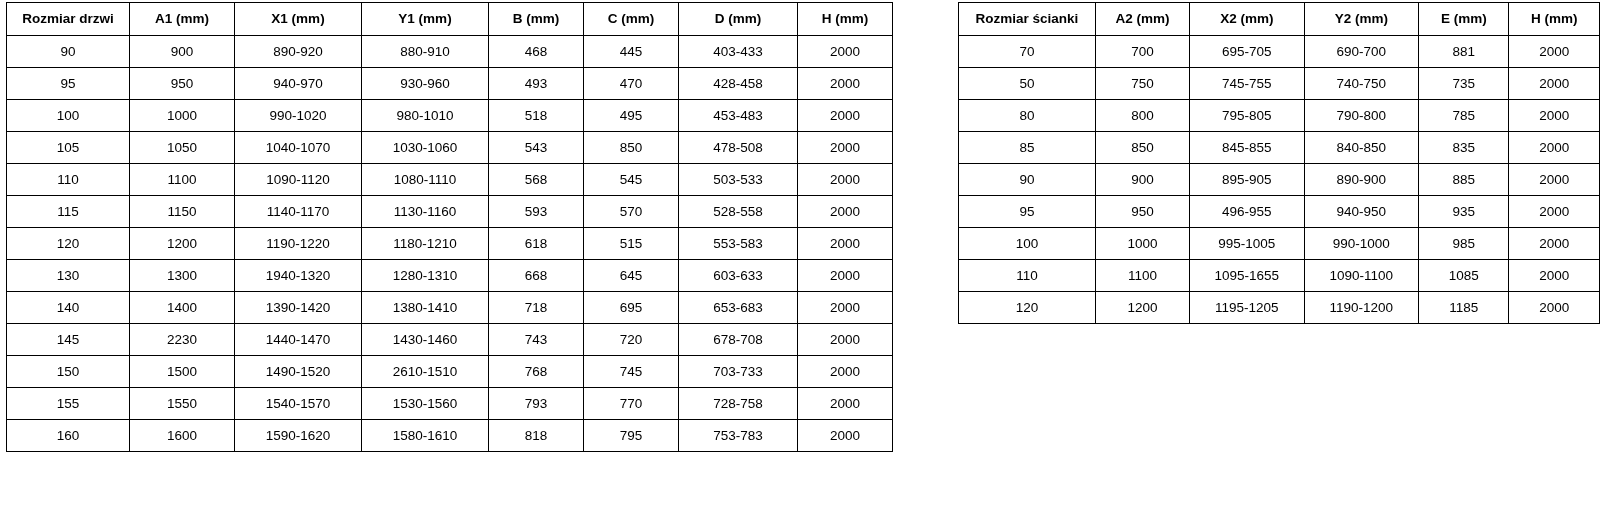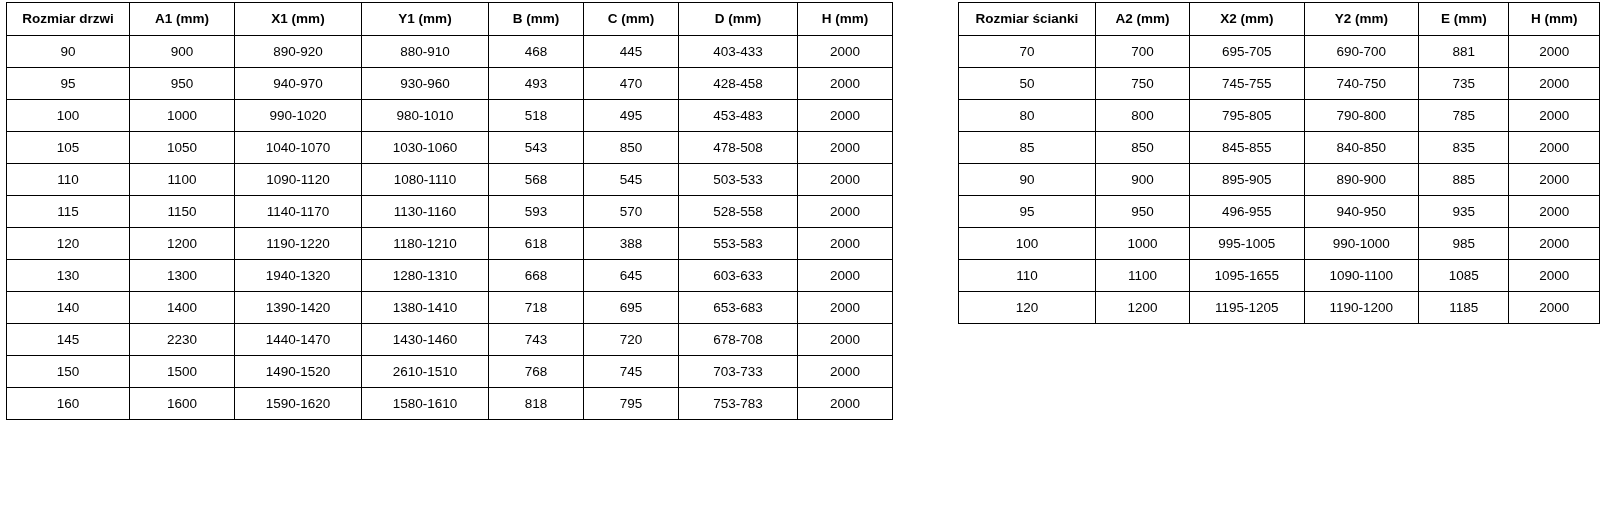--- a/index.html
+++ b/index.html
@@ -159,21 +159,21 @@
             <td>570</td>
             <td>528-558</td>
             <td>2000</td>
           </tr>
           <tr>
             <td>120</td>
             <td>1200</td>
             <td>1190-1220</td>
             <td>1180-1210</td>
             <td>618</td>
-            <td>388</td>
+            <td>515</td>
             <td>553-583</td>
             <td>2000</td>
           </tr>
           <tr>
             <td>130</td>
             <td>1300</td>
             <td>1940-1320</td>
             <td>1280-1310</td>
             <td>668</td>
             <td>645</td>
@@ -201,20 +201,30 @@
             <td>2000</td>
           </tr>
           <tr>
             <td>150</td>
             <td>1500</td>
             <td>1490-1520</td>
             <td>2610-1510</td>
             <td>768</td>
             <td>745</td>
             <td>703-733</td>
+            <td>2000</td>
+          </tr>
+          <tr>
+            <td>155</td>
+            <td>1550</td>
+            <td>1540-1570</td>
+            <td>1530-1560</td>
+            <td>793</td>
+            <td>770</td>
+            <td>728-758</td>
             <td>2000</td>
           </tr>
           <tr>
             <td>160</td>
             <td>1600</td>
             <td>1590-1620</td>
             <td>1580-1610</td>
             <td>818</td>
             <td>795</td>
             <td>753-783</td>

